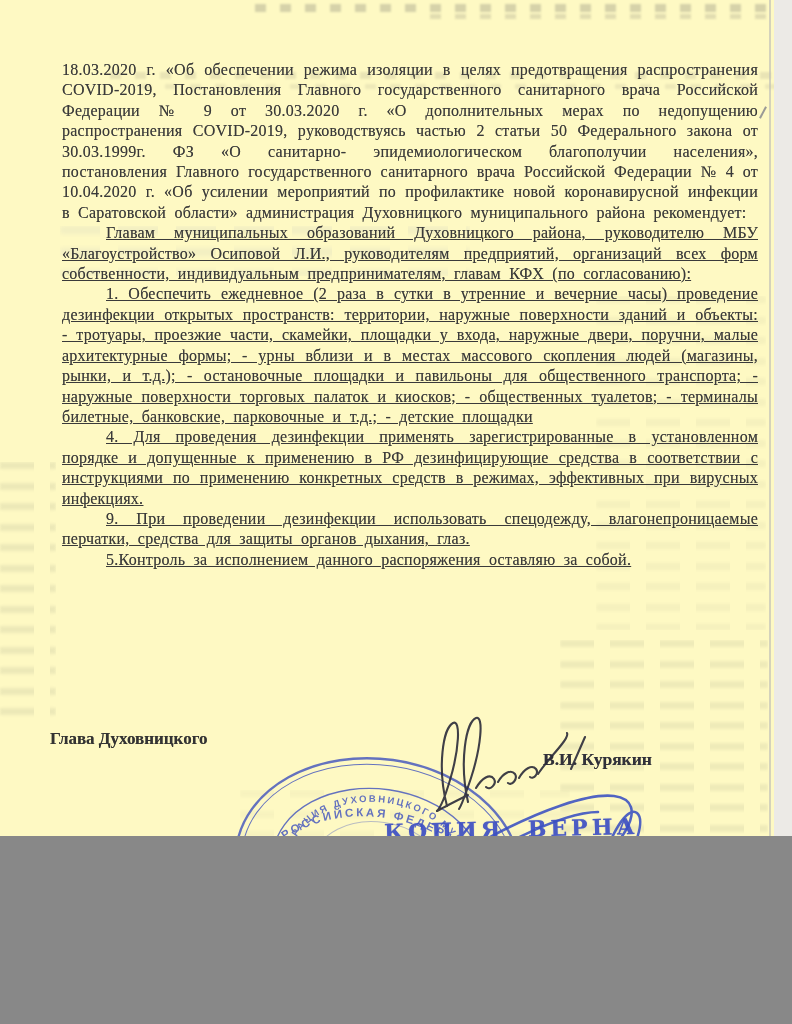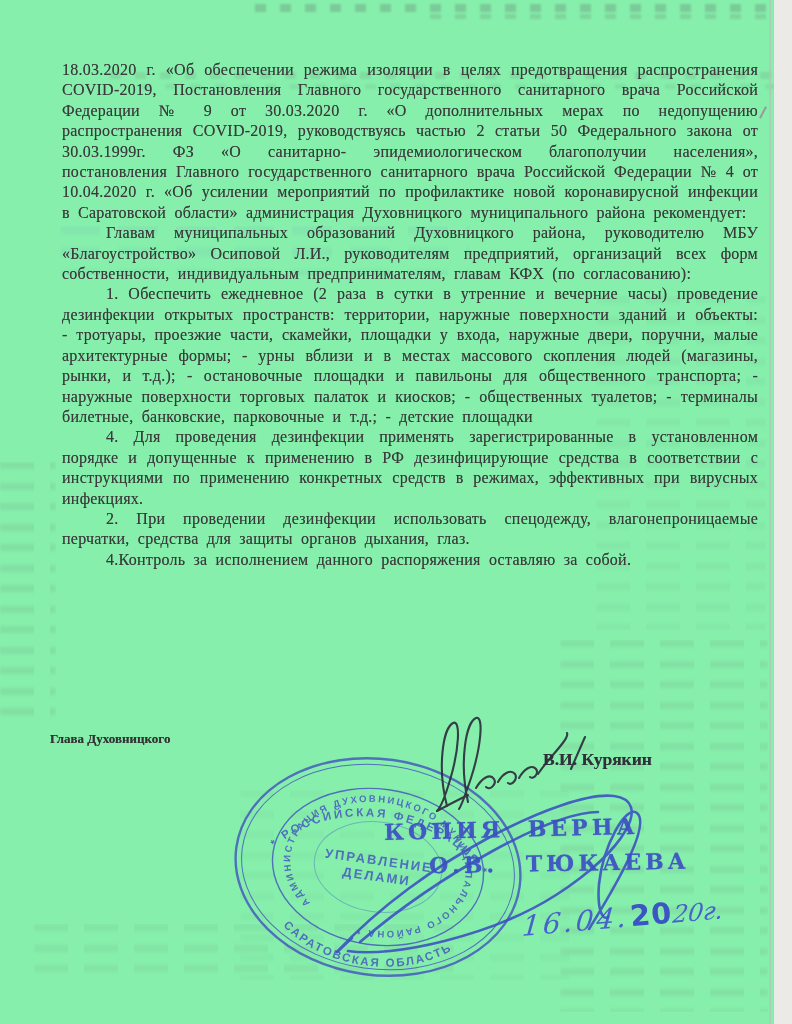--- a/index.html
+++ b/index.html
@@ -1,34 +1,34 @@
 <!DOCTYPE html>
 <html><head>
 <meta charset="utf-8">
 <style>
   html,body { margin:0; padding:0; background:#888; }
   .page {
-    position:relative; width:792px; height:1024px;
-    background:#86efac; overflow:hidden;
+    position:relative; width:792px; height:836px;
+    background:#fef9c3; overflow:hidden;
     font-family:"Liberation Serif", serif;
   }
   
   .bodytext {
     position:absolute; left:62px; top:60px; width:696px;
     color:#3a3a3a; font-size:16px; line-height:20.4px;
     text-align:justify; letter-spacing:.25px; word-spacing:4px;
     text-shadow:0 0 .4px rgba(50,50,50,.55);
   }
   .bodytext p { margin:0; }
-  .bodytext p.indent { text-indent:44px; }
+  .bodytext p.indent { text-indent:44px;text-decoration:underline; }
 
   
   .sig-title {
     position:absolute; left:50px; top:727px;
-    font-weight:bold; font-size:13px; line-height:23px; color:#333;
+    font-weight:bold; font-size:17px; line-height:23px; color:#333;
     text-shadow:0 0 .4px rgba(40,40,40,.6);
   }
   .sig-name {
     position:absolute; left:543px; top:749px;
     font-weight:bold; font-size:17.5px; color:#30303a;
     text-shadow:0 0 .4px rgba(40,40,40,.6);
   }
 
   
   .copy-stamp-line {
@@ -95,22 +95,22 @@
   <div class="bleed" style="left:560px; top:640px; width:208px; height:372px; opacity:.16;"></div>
   <div class="bleed" style="left:34px; top:924px; width:420px; height:56px; opacity:.13;"></div>
   <div class="bleed" style="left:240px; top:790px; width:330px; height:190px; opacity:.07;"></div>
   <div class="bleed-blue" style="left:60px; top:226px; width:410px; height:50px; opacity:.12;"></div>
 
   <div class="bodytext">
     <p>18.03.2020 г. «Об обеспечении режима изоляции в целях предотвращения распространения COVID-2019, Постановления Главного государственного санитарного врача Российской Федерации № 9 от 30.03.2020 г. «О дополнительных мерах по недопущению распространения COVID-2019, руководствуясь частью 2 статьи 50 Федерального закона от 30.03.1999г. ФЗ «О санитарно- эпидемиологическом благополучии населения», постановления Главного государственного санитарного врача Российской Федерации № 4 от 10.04.2020 г. «Об усилении мероприятий по профилактике новой коронавирусной инфекции в Саратовской области» администрация Духовницкого муниципального района рекомендует:</p>
     <p class="indent">Главам муниципальных образований Духовницкого района, руководителю МБУ «Благоустройство» Осиповой Л.И., руководителям предприятий, организаций всех форм собственности, индивидуальным предпринимателям, главам КФХ (по согласованию):</p>
     <p class="indent">1. Обеспечить ежедневное (2 раза в сутки в утренние и вечерние часы) проведение дезинфекции открытых пространств: территории, наружные поверхности зданий и объекты: - тротуары, проезжие части, скамейки, площадки у входа, наружные двери, поручни, малые архитектурные формы; - урны вблизи и в местах массового скопления людей (магазины, рынки, и т.д.); - остановочные площадки и павильоны для общественного транспорта; - наружные поверхности торговых палаток и киосков; - общественных туалетов; - терминалы билетные, банковские, парковочные и т.д.; - детские площадки</p>
     <p class="indent">4. Для проведения дезинфекции применять зарегистрированные в установленном порядке и допущенные к применению в РФ дезинфицирующие средства в соответствии с инструкциями по применению конкретных средств в режимах, эффективных при вирусных инфекциях.</p>
-    <p class="indent">2. При проведении дезинфекции использовать спецодежду, влагонепроницаемые перчатки, средства для защиты органов дыхания, глаз.</p>
-    <p class="indent">4.Контроль за исполнением данного распоряжения оставляю за собой.</p>
+    <p class="indent">9. При проведении дезинфекции использовать спецодежду, влагонепроницаемые перчатки, средства для защиты органов дыхания, глаз.</p>
+    <p class="indent">5.Контроль за исполнением данного распоряжения оставляю за собой.</p>
   </div>
 
   <div class="sig-title">
     <div>Глава Духовницкого</div>
   </div>
   <div class="sig-name">В.И. Курякин</div>
 
   <svg class="overlay" style="left:218px; top:735px;" width="320" height="264" viewBox="-160 -132 320 264">
     <g transform="rotate(8)" fill="none" stroke="#4355be" opacity="0.82">
       <ellipse cx="0" cy="0" rx="143" ry="108" stroke-width="2.4"></ellipse>

